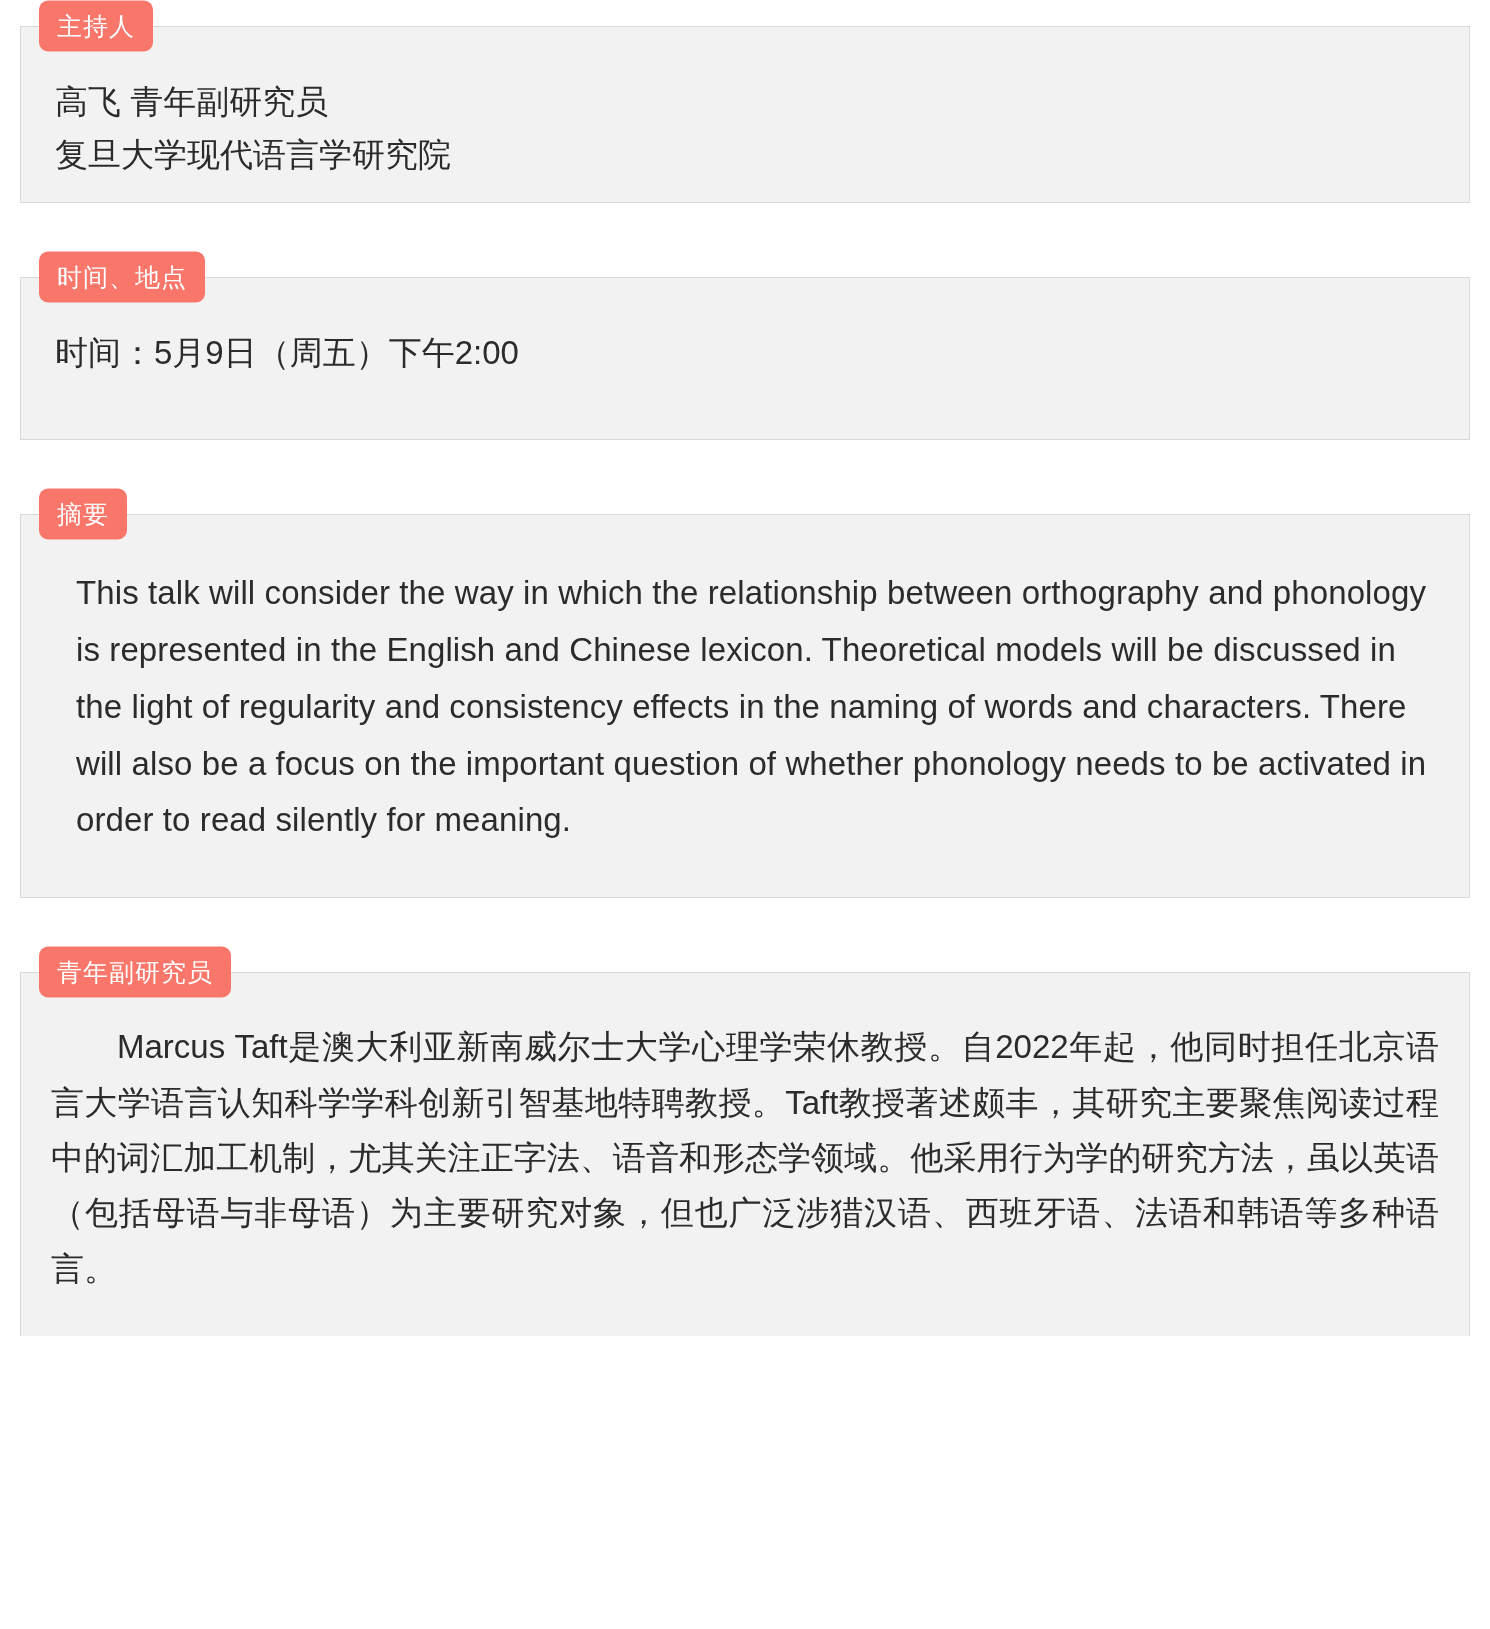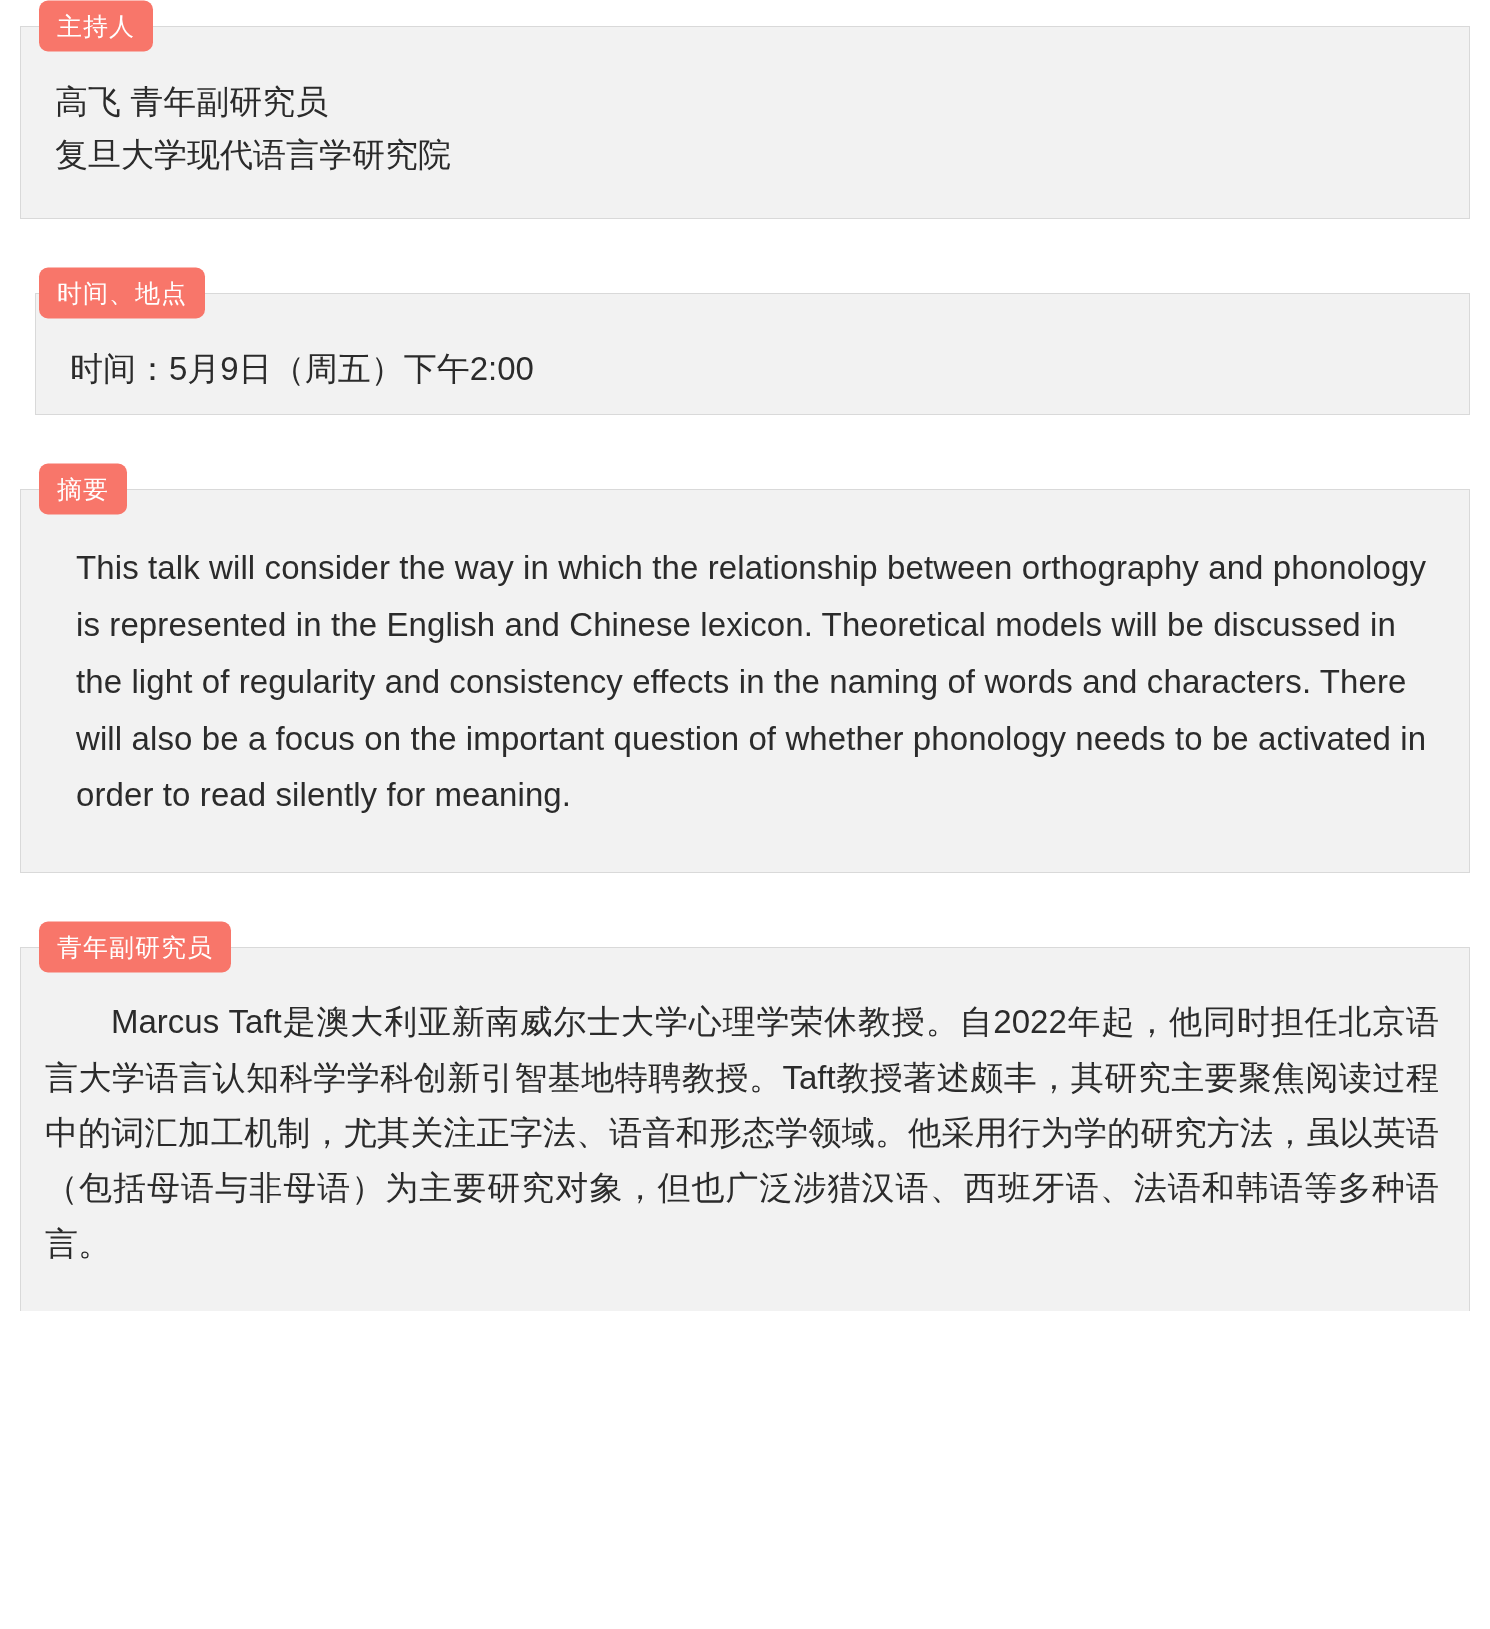--- a/index.html
+++ b/index.html
@@ -45,31 +45,30 @@
   }
   .section-body {
     border: 1px solid #d9d9d9;
     background: #f2f2f2;
     box-sizing: border-box;
     padding: 44px 34px 38px 34px;
   }
 
   
   .section--host .section-body {
-    padding: 48px 34px 36px 34px;
+    padding: 48px 34px 20px 34px;
   }
   .section--when .section-body {
-    padding: 48px 34px 19px 34px;
-    margin-left: 15px;
+    padding: 48px 34px 60px 34px;
   }
   .section--abstract .section-body {
     padding: 50px 38px 48px 55px;
   }
   .section--bio .section-body {
-    padding: 46px 30px 40px 24px;
+    padding: 46px 30px 40px 30px;
     border-bottom: none;
     margin-top: 12px;
   }
 
   .line-cn {
     font-size: 33px;
     line-height: 1.62;
     color: #2b2b2b;
     font-weight: 400;
   }

